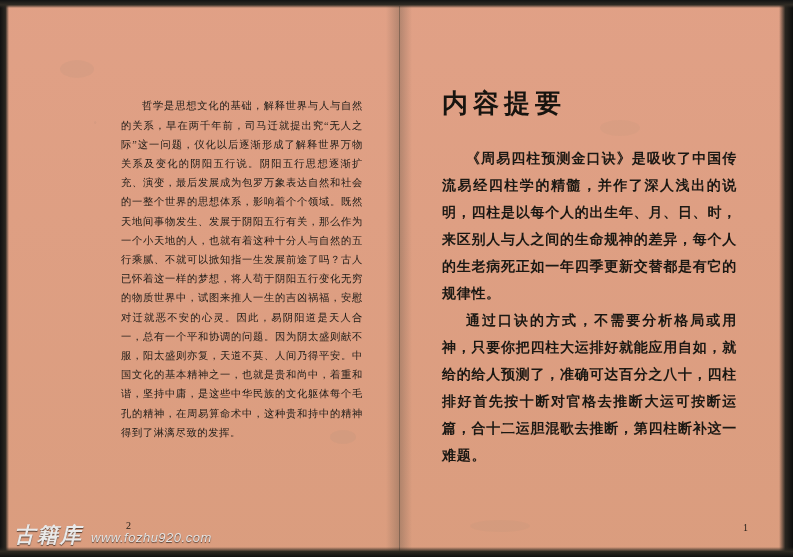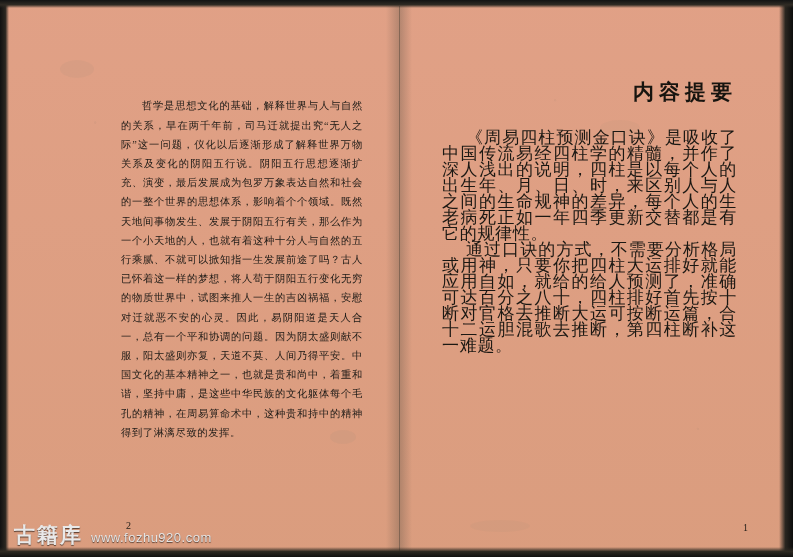--- a/index.html
+++ b/index.html
@@ -83,37 +83,38 @@
     line-height: 19.2px;
     color: #1d1a16;
     text-align: justify;
     text-justify: inter-ideograph;
     letter-spacing: 0.6px;
     font-family: "Liberation Serif", "DejaVu Serif", serif;
   }
   .page-left .body-text { text-indent: 21px; }
 
   .section-title {
-    text-align: right;
-    font-size: 21px;
+    text-align: left;
+    font-size: 26px;
     letter-spacing: 5px;
     color: #17140f;
-    margin: 0 0 24px 0;
+    margin: 8px 0 24px 0;
     font-weight: 700;
     font-family: "Liberation Serif", "DejaVu Serif", serif;
   }
   .page-right .para {
-    font-size: 17px;
-    line-height: 16px;
+    font-size: 14px;
+    line-height: 27px;
     color: #1b1813;
     text-align: justify;
     text-justify: inter-ideograph;
     text-indent: 24px;
     letter-spacing: 0.7px;
     margin: 0;
+    font-weight: bold;
   }
   .page-right .para + .para { margin-top: 0px; }
 
   
   .folio {
     position: absolute;
     font-size: 10px;
     color: #201c17;
     letter-spacing: 1px;
   }
@@ -124,20 +125,21 @@
   .watermark {
     position: absolute;
     left: 14px;
     bottom: 8px;
     display: flex;
     align-items: baseline;
     gap: 8px;
     color: #cfcfcf;
     text-shadow: 0 1px 1px rgba(0,0,0,0.6);
     pointer-events: none;
+    font-style: italic;
   }
   .wm-cn {
     font-size: 21px;
     letter-spacing: 2px;
     font-weight: 700;
     color: #e9e9e9;
     font-family: "Liberation Serif", "DejaVu Serif", serif;
   }
   .wm-url {
     font-size: 13px;

